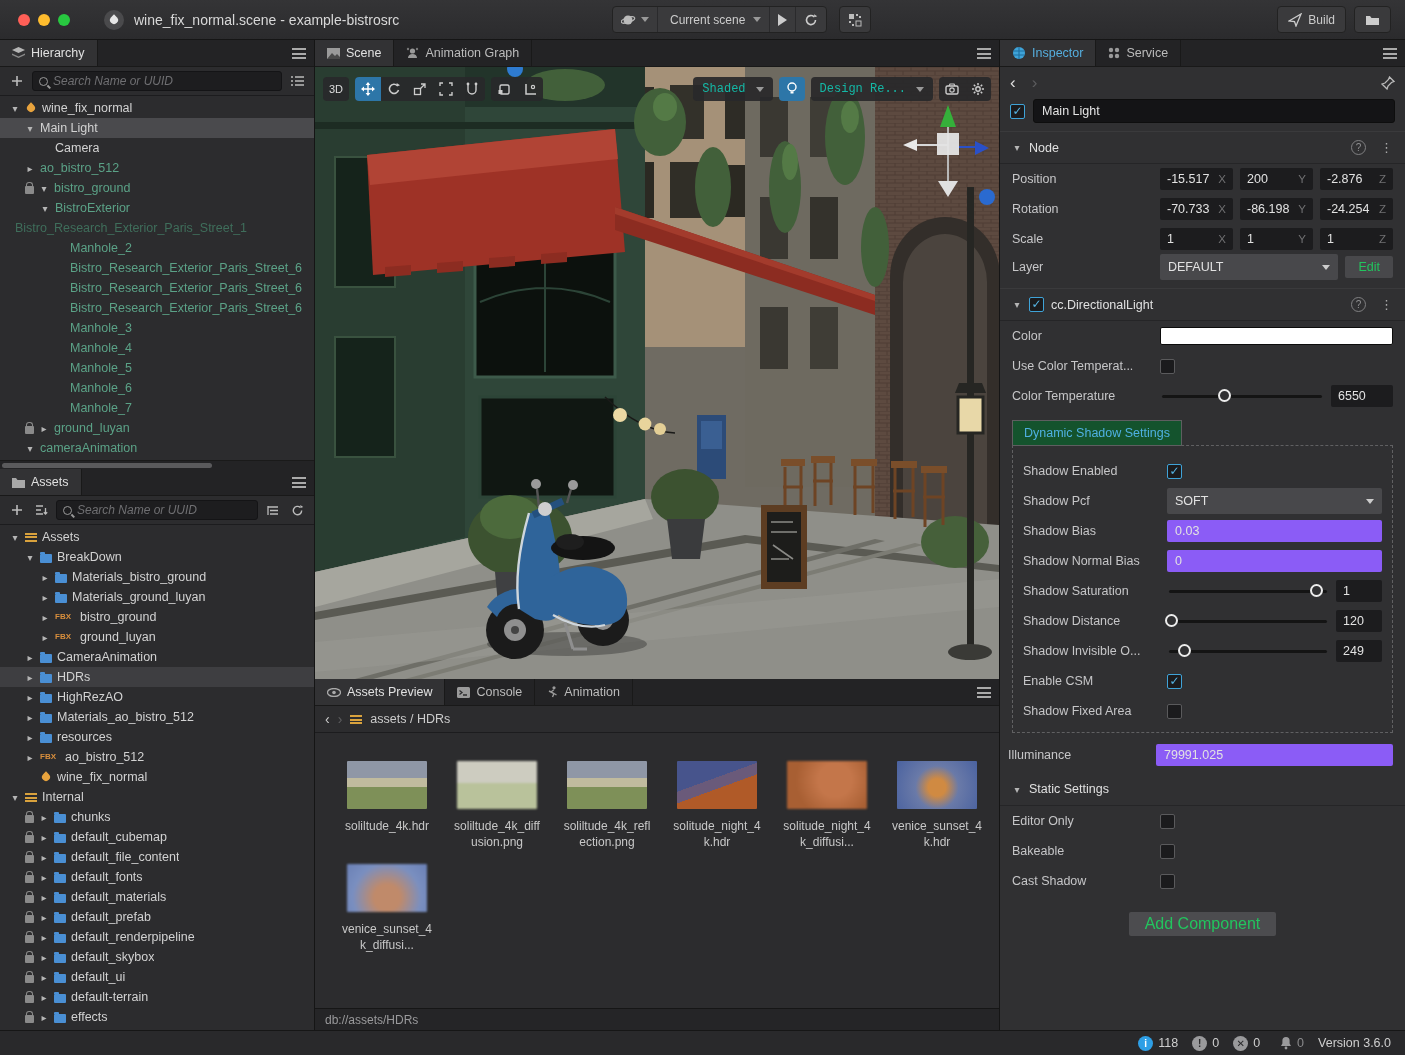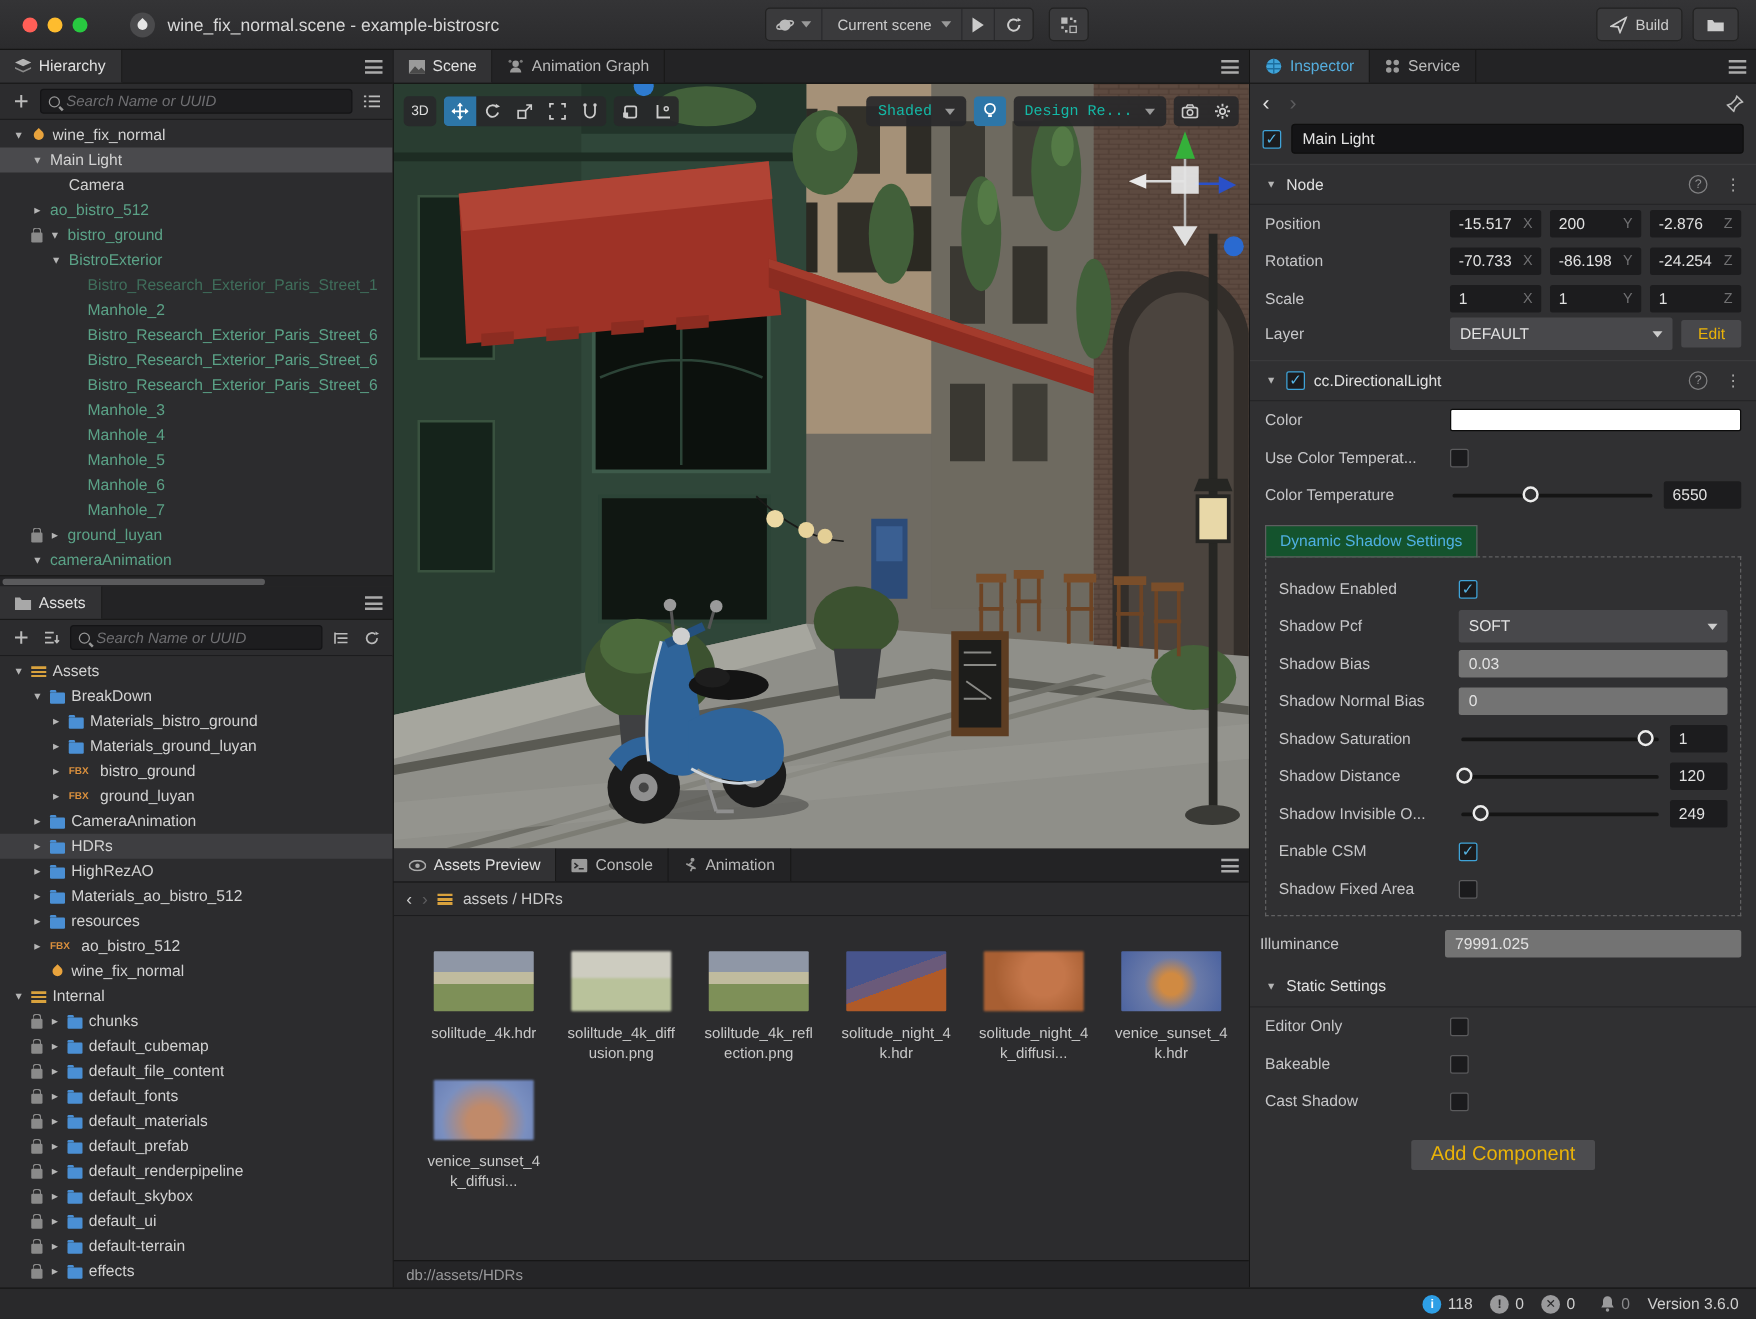--- a/index.html
+++ b/index.html
@@ -119,27 +119,27 @@
   .qm { width:15px; height:15px; border:1px solid #808082; border-radius:50%; color:#909092; font-size:10px; line-height:14px; text-align:center;}
   .dots { color:#aaa; font-size:13px; letter-spacing:0; }
   .irow { display:flex; align-items:center; min-height:30px; padding:0 12px; gap:26px; font-size:12.5px; }
   .ilabel { width:122px; flex:0 0 122px; color:#c6c6c8; overflow:hidden; white-space:nowrap; }
   .fields { flex:1; display:flex; gap:7px; align-items:center; min-width:0;}
   .vfield { flex:1; height:22px; background:#1c1c1e; border-radius:2px; display:flex; align-items:center; padding:0 7px; min-width:0;}
   .vval { flex:1; color:#e2e2e2; overflow:hidden; }
   .vaxis { color:#707072; font-size:11.5px; }
   .dd { flex:1; height:22px; background:#48484b; border-radius:2px; display:flex; align-items:center; padding:13px 8px; color:#e2e2e2; }
   .dd .chev { margin-left:auto; border-top-color:#ccc; }
-  .btn { height:22px; background:#48484b; border-radius:2px; display:flex; align-items:center; padding:0 13px; color:#eab308; }
+  .btn { height:22px; background:#48484b; border-radius:2px; display:flex; align-items:center; padding:0 13px; color:#22c55e; }
   .colorfield { flex:1; height:18px; background:#fff; border-radius:2px; border:1px solid #0c0c0c; }
   .sl { flex:1; position:relative; height:22px; }
   .sl .track { position:absolute; left:2px; right:2px; top:10px; height:3px; background:#141414; border-radius:2px; }
   .sl .knob { position:absolute; top:4px; width:13px; height:13px; border:2px solid #ececec; border-radius:50%; background:#303032; margin-left:-8px; }
   .numbox { width:62px; flex:0 0 62px; height:22px; background:#1c1c1e; border-radius:2px; display:flex; align-items:center; padding:0 7px; color:#e2e2e2; }
-  .wide { flex:1; height:22px; background:#737373; border-radius:2px; display:flex; align-items:center; padding:0 8px; color:#e2e2e2; }
+  .wide { flex:1; height:22px; background:#8b5cf6; border-radius:2px; display:flex; align-items:center; padding:0 8px; color:#e2e2e2; }
   .grouptab { display:inline-flex; border:1px solid #5e5e60; padding:5px 11px; color:#4fb0e2; font-size:12.5px; background:#14532d; margin-left:12px; position:relative; top:1px; z-index:2;}
   .dashgroup { margin:0 12px 10px 12px; border:1px dashed #606062; padding:10px 0 6px 0; }
   .dashgroup .irow { padding:0 10px; }
   .dashgroup .ilabel { width:118px; flex-basis:118px; }
   .addcomp { display:flex; justify-content:center; padding:16px 0 20px 0; }
   .addcomp .btn { background:#4c4c4f; padding:0 16px; height:24px; }
 
   
   .statusbar { height:25px; flex:0 0 25px; background:#29292b; border-top:1px solid #161616; display:flex; align-items:center; justify-content:flex-end; gap:14px; padding:0 14px; font-size:12.5px; color:#cfcfcf; }
   .badge { width:15px; height:15px; border-radius:50%; font-size:10px; font-weight:bold; display:flex; align-items:center; justify-content:center; }
@@ -276,21 +276,21 @@
             <span class="arrow">▾</span>
 
             <span class="lab">bistro_ground</span>
           </div>
           <div class="trow green" style="padding-left: 40px;">
 
             <span class="arrow">▾</span>
 
             <span class="lab">BistroExterior</span>
           </div>
-          <div class="trow green dim" style="padding-left: 55px;">
+          <div class="trow green dim" style="">
 
             <span class="arrow"></span>
 
             <span class="lab">Bistro_Research_Exterior_Paris_Street_1</span>
           </div>
           <div class="trow green" style="padding-left: 55px;">
 
             <span class="arrow"></span>
 
             <span class="lab">Manhole_2</span>

